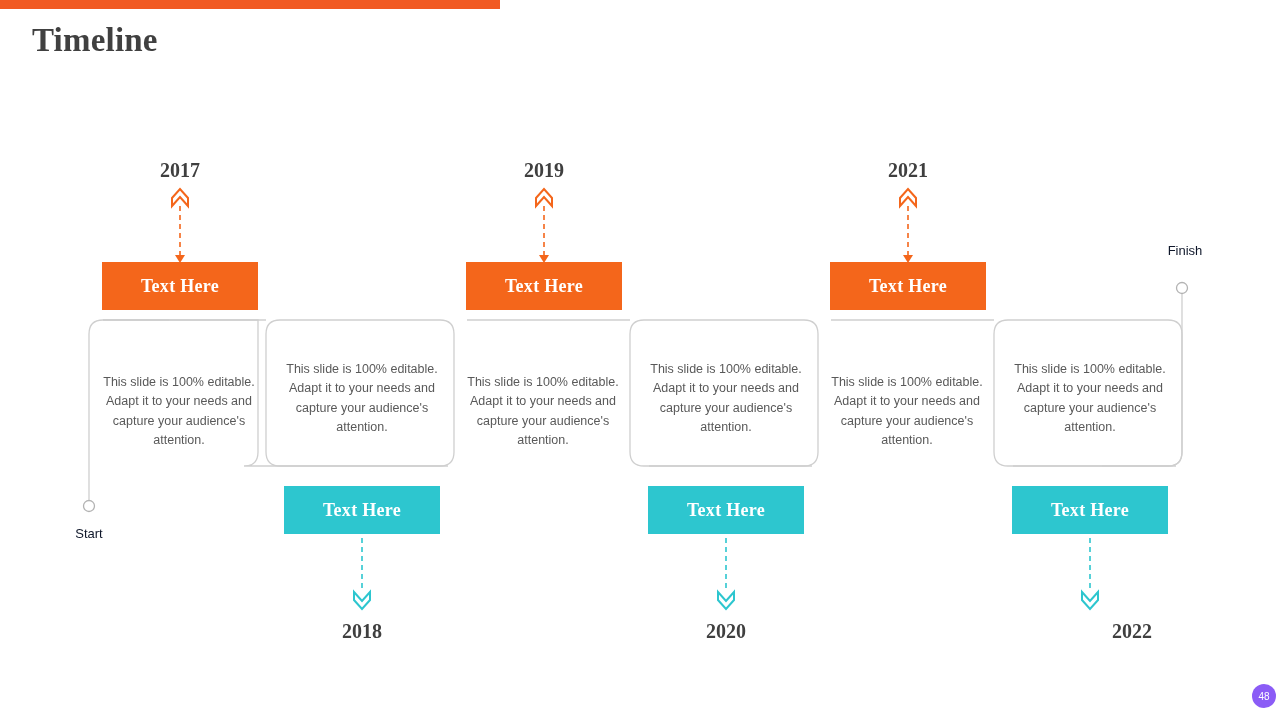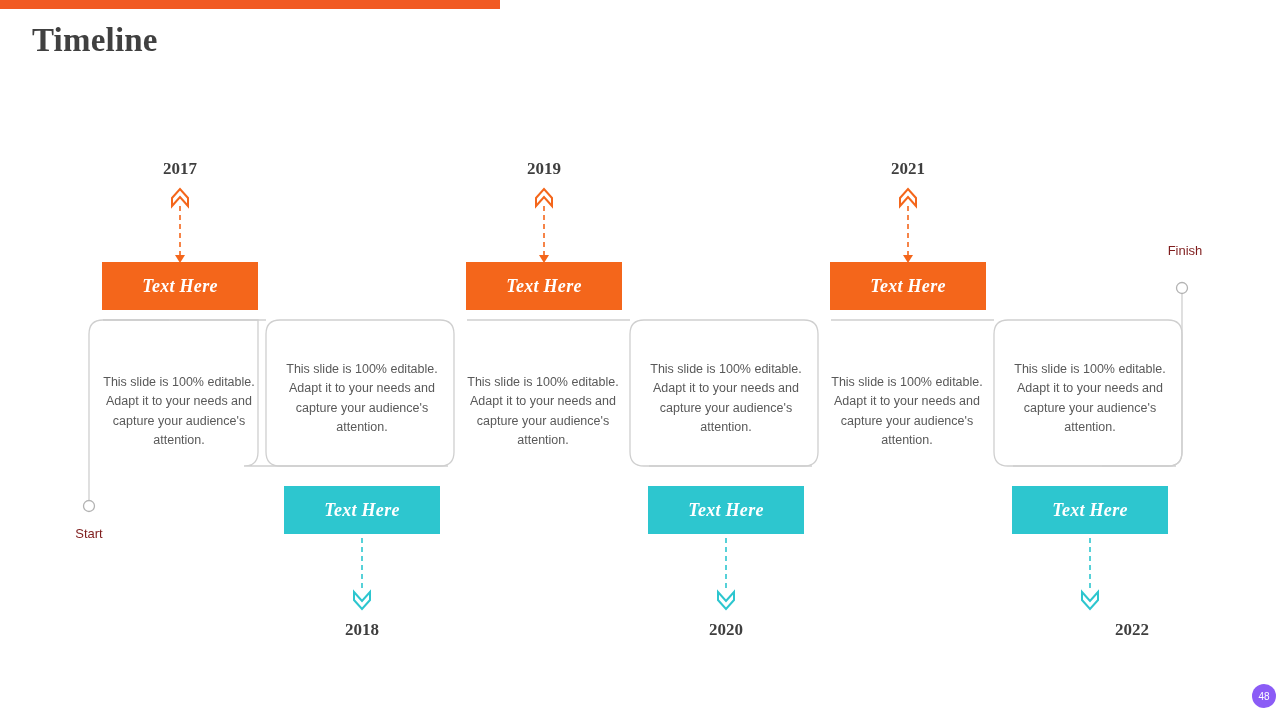--- a/index.html
+++ b/index.html
@@ -41,54 +41,53 @@
   .svg-layer {
     position: absolute;
     left: 0;
     top: 0;
     width: 1280px;
     height: 720px;
   }
   .year-label {
     position: absolute;
     font-family: "Liberation Serif", serif;
-    font-size: 17px;
+    font-size: 20px;
     font-weight: bold;
     color: #3f3f3f;
     text-align: center;
     width: 120px;
   }
   .milestone-box {
     position: absolute;
     width: 156px;
     height: 48px;
     display: flex;
     align-items: center;
     justify-content: center;
     font-family: "Liberation Serif", serif;
     font-size: 18px;
     font-weight: bold;
     color: #ffffff;
     letter-spacing: 0.3px;
-    font-style: italic;
   }
   .milestone-box.orange { background: #f4661b; }
   .milestone-box.teal { background: #2dc6cf; }
   .desc {
     position: absolute;
     width: 164px;
     text-align: center;
     font-size: 12.5px;
     line-height: 1.55;
     color: #595959;
   }
   .endpoint-label {
     position: absolute;
     font-size: 13px;
-    color: #7f1d1d;
+    color: #0f172a;
     text-align: center;
     width: 80px;
   }
   .page-number {
     position: absolute;
     right: 16px;
     bottom: 12px;
     width: 24px;
     height: 24px;
     border-radius: 50%;

